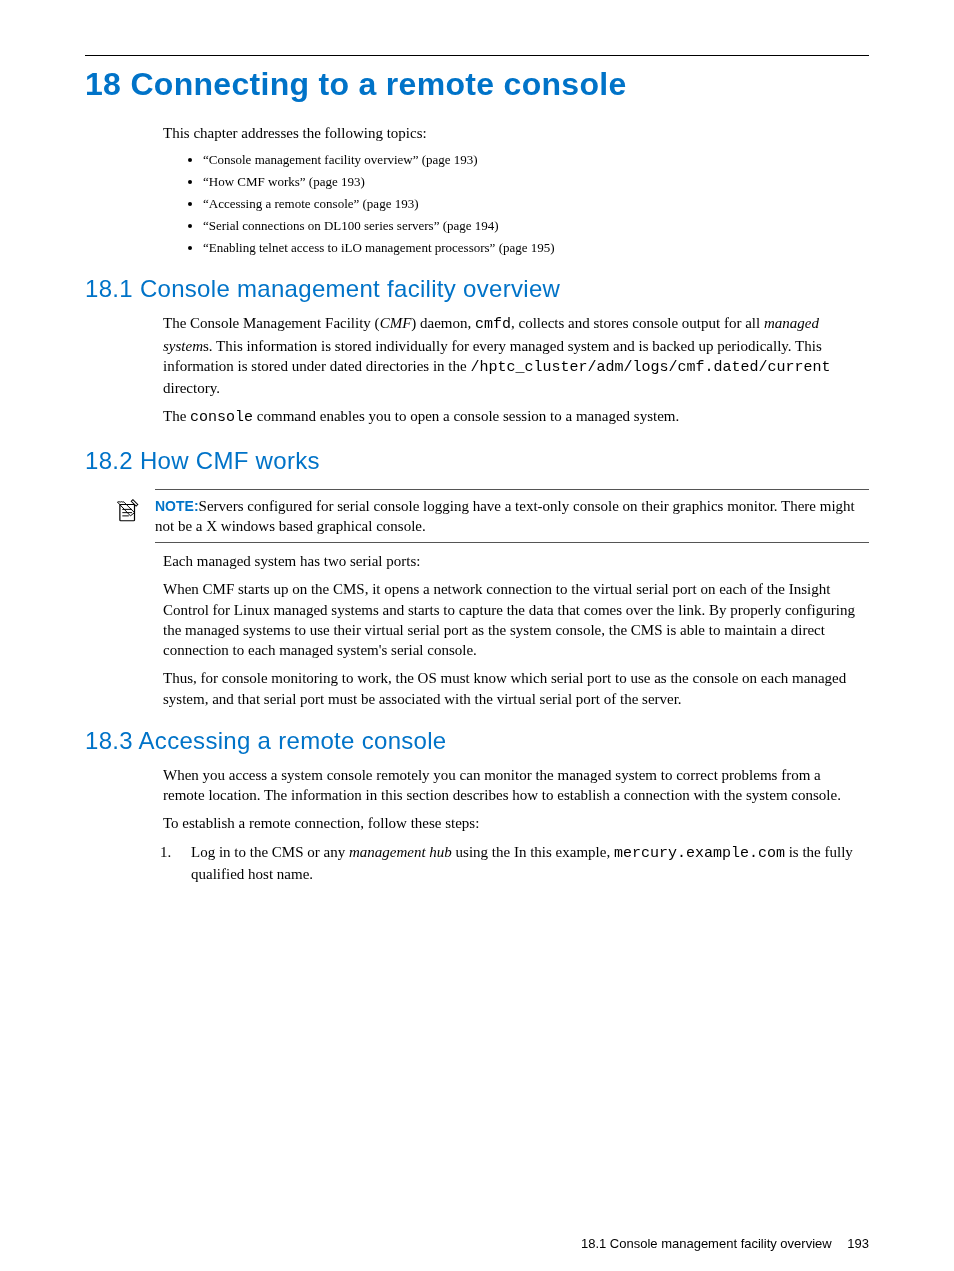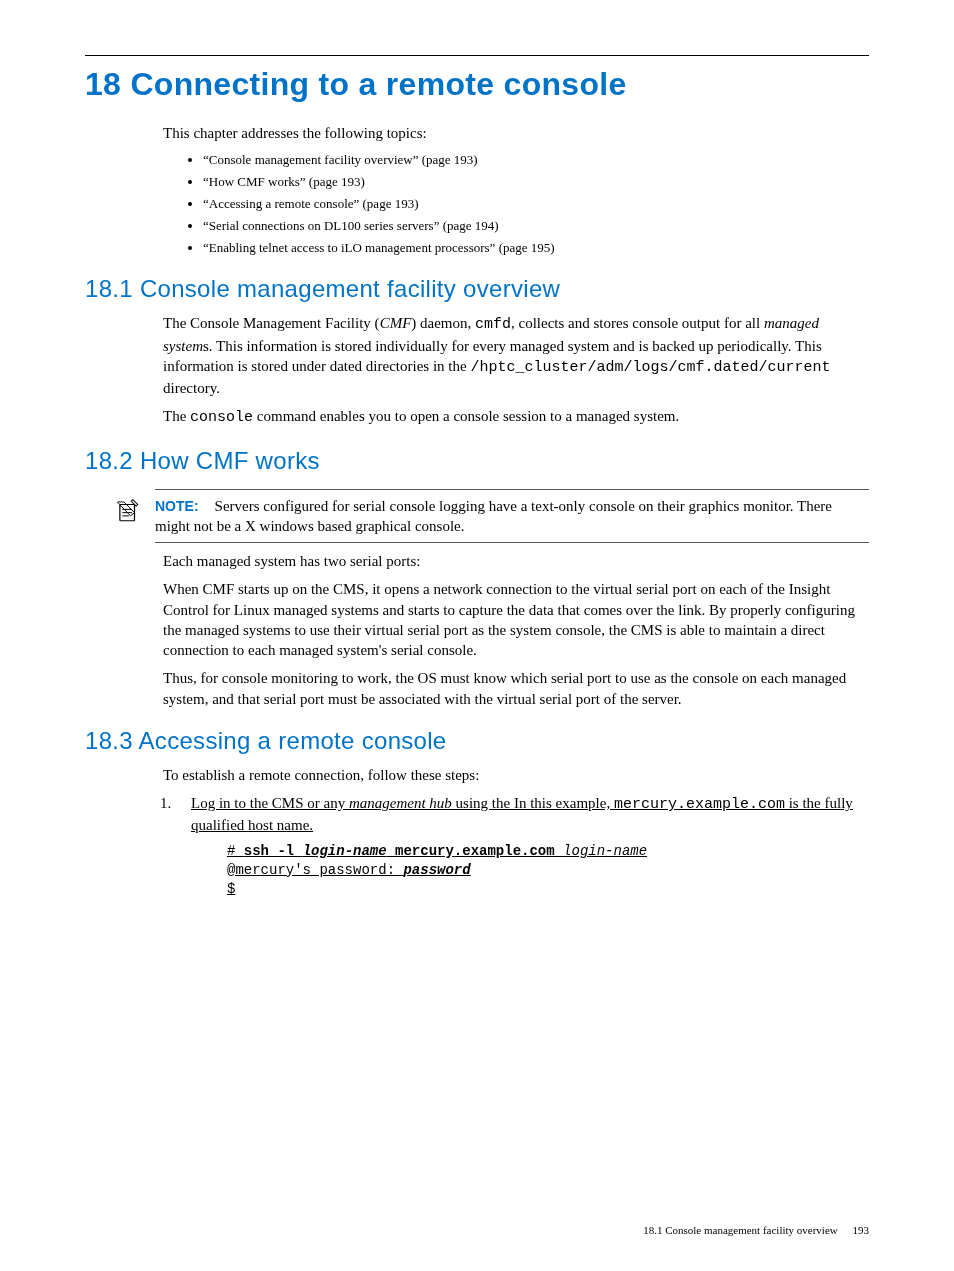--- a/index.html
+++ b/index.html
@@ -33,38 +33,38 @@
     p { font-size: 15px; line-height: 1.35; margin: 8px 8px; }
     ul.bullets { list-style: disc; margin: 8px 0 8px 48px; }
     ul.bullets li { font-size: 13px; line-height: 1.45; margin: 3px 0; }
     .mono { font-family: 'Courier New', monospace; font-size: 15px; }
     .italic { font-style: italic; }
     .note-wrap { margin-top: 14px; }
     .note-hr { border: none; border-top: 1px solid #555; margin: 0 0 6px 0; }
     .note-hr-bottom { border: none; border-top: 1px solid #555; margin: 6px 0 0 0; }
     .note-row { display: flex; align-items: flex-start; }
     .note-icon { width: 40px; min-width: 40px; display: flex; justify-content: flex-start; padding-top: 2px; margin-left: -40px;}
-    .note-label { font-family: Arial, sans-serif; font-weight: bold; color: #0073c8; font-size: 14px; margin-right: 16px; }
+    .note-label { font-family: Arial, sans-serif; font-weight: bold; color: #0073c8; font-size: 14px; margin-right: 0; }
     .note-text { font-size: 15px; line-height: 1.35; flex: 1; }
-    ol.steps { margin: 8px 0 8px 20px; text-decoration: underline; }
+    ol.steps { margin: 8px 0 8px 20px; }
     ol.steps > li { font-size: 15px; line-height: 1.35; padding-left: 16px; }
     pre.code {
       font-family: 'Courier New', monospace;
       font-size: 14px;
       margin: 6px 0 6px 36px;
       line-height: 1.35;
       white-space: pre;
     }
     .bold { font-weight: bold; }
     .footer {
       position: absolute;
-      bottom: 35px;
+      bottom: 20px;
       right: 85px;
-      font-size: 11px;
-      font-family: Liberation Serif, serif;
+      font-size: 13px;
+      font-family: Liberation Sans, sans-serif;
     }
     .footer-label { margin-right: 12px; }
     svg.note-svg { width: 26px; height: 26px; }
   </style>
 </head>
 <body>
 
 <hr class="rule">
 
 <h1>18 Connecting to a remote console</h1>
@@ -112,27 +112,25 @@
     <hr class="note-hr-bottom">
   </div>
 
   <p>Each managed system has two serial ports:</p>
   <p>When CMF starts up on the CMS, it opens a network connection to the virtual serial port on each of the Insight Control for Linux managed systems and starts to capture the data that comes over the link. By properly configuring the managed systems to use their virtual serial port as the system console, the CMS is able to maintain a direct connection to each managed system's serial console.</p>
   <p>Thus, for console monitoring to work, the OS must know which serial port to use as the console on each managed system, and that serial port must be associated with the virtual serial port of the server.</p>
 </div>
 
 <h2>18.3 Accessing a remote console</h2>
 <div class="body-block">
+  <p>When you access a system console remotely you can monitor the managed system to correct problems from a remote location. The information in this section describes how to establish a connection with the system console.</p>
   <p>To establish a remote connection, follow these steps:</p>
   <ol class="steps">
     <li>
       <span>Log in to the CMS or any </span><span class="italic">management hub</span><span> using the In this example, </span><span class="mono">mercury.example.com</span><span> is the fully qualified host name.</span>
-      <pre class="code"><span># </span><span class="bold">ssh -l </span><span class="bold italic">login-name</span><span class="bold"> mercury.example.com </span><span class="italic">login-name</span>
-<span>@mercury's password: </span><span class="bold italic">password</span>
-<span>$</span></pre>
     </li>
   </ol>
 </div>
 
 <div class="footer">
   <span class="footer-label">18.1 Console management facility overview</span>
   <span>193</span>
 </div>
 
 </body></html>

